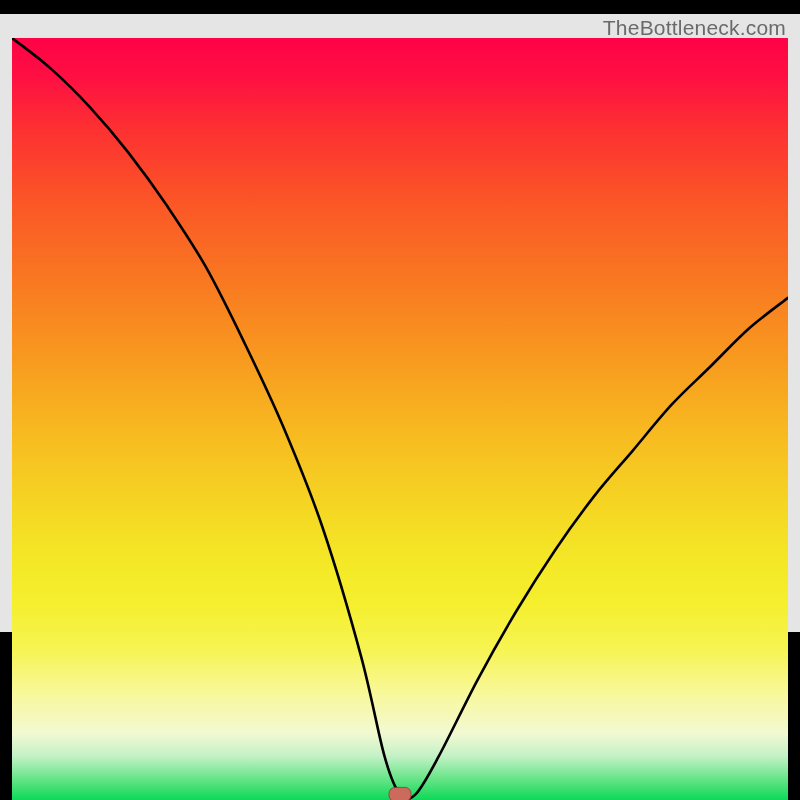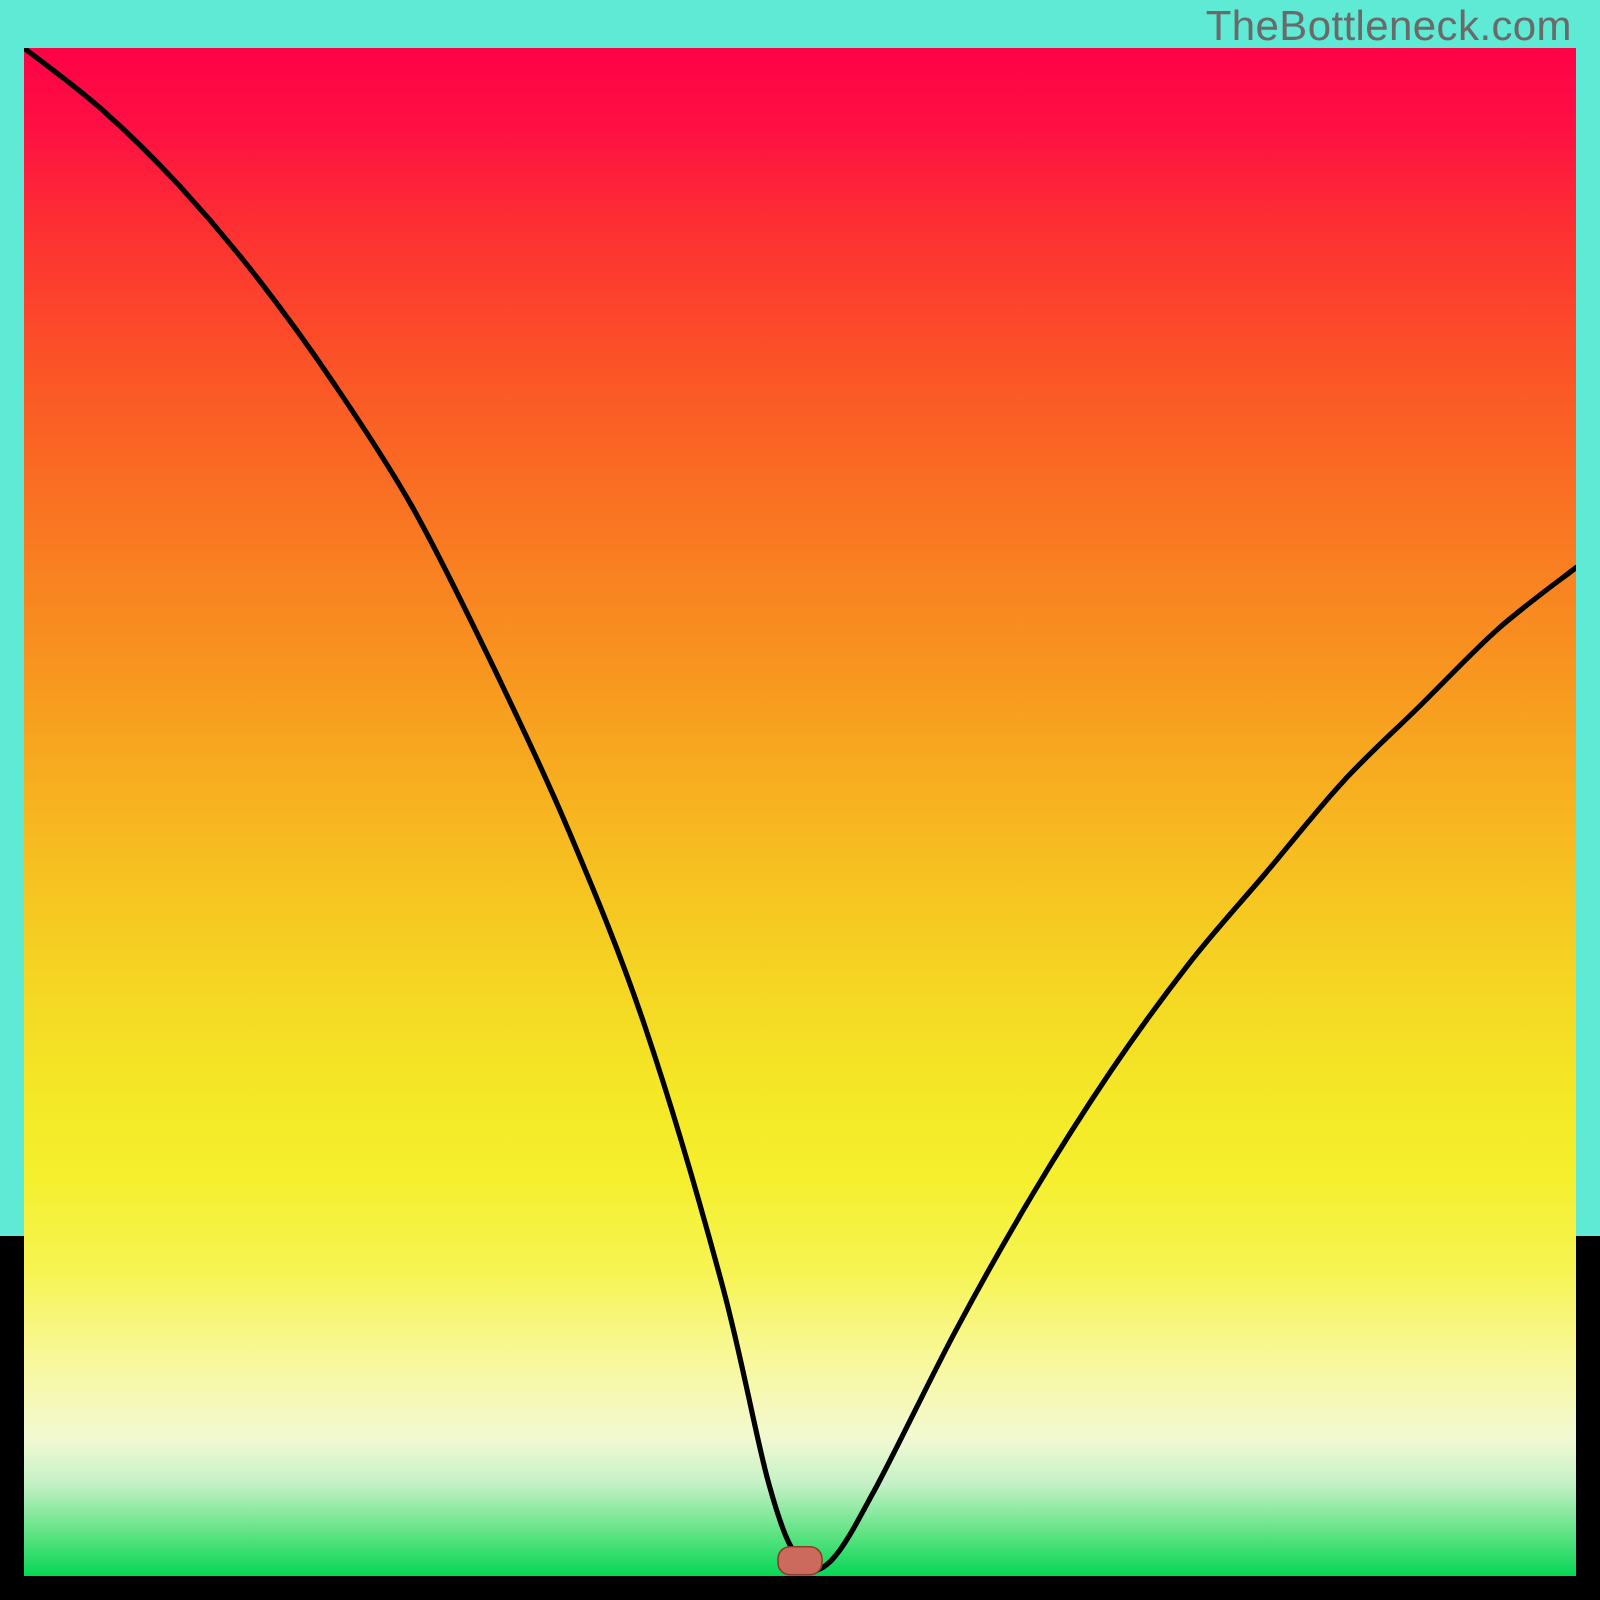--- a/index.html
+++ b/index.html
@@ -8,21 +8,22 @@
     width: 800px;
     height: 800px;
     background: #000;
     font-family: Arial, Helvetica, sans-serif;
     overflow: hidden;
   }
   .frame {
     position: relative;
     width: 800px;
     height: 618px;
-    background: #5eead4;
+    background: #e5e5e5;
+    margin-top: 14px;
   }
   .attribution {
     position: absolute;
     top: 2px;
     right: 14px;
     color: #6a6a6a;
     font-size: 21px;
     font-weight: 400;
     letter-spacing: 0.2px;
     z-index: 5;

